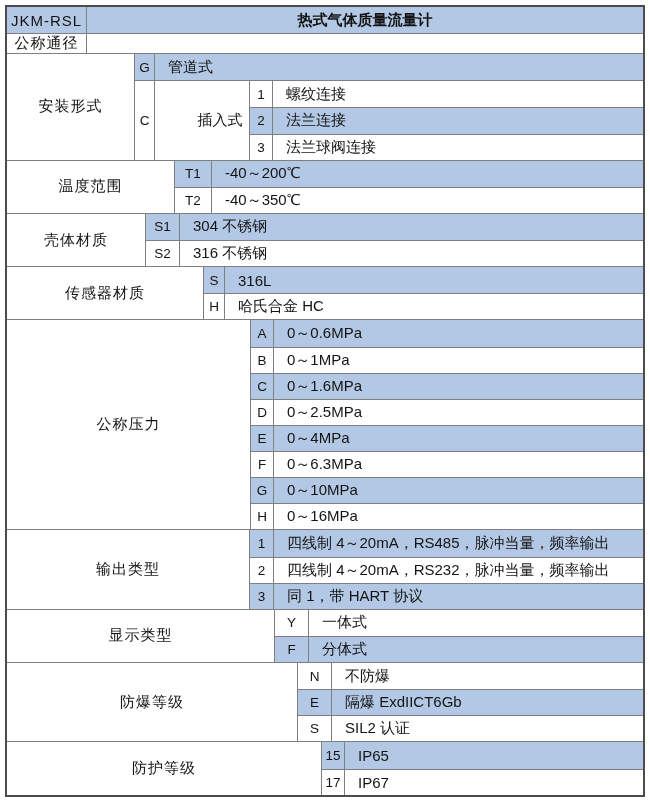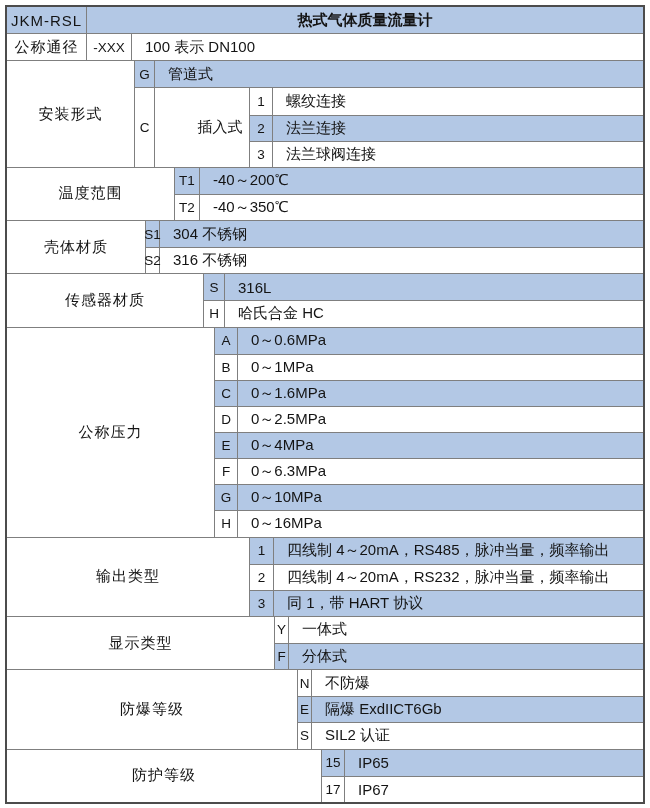--- a/index.html
+++ b/index.html
@@ -20,51 +20,45 @@
   .value { flex: 1; display: flex; align-items: center; padding-left: 13px;
     font-size: 15px; white-space: nowrap; }
   .value.center { justify-content: center; padding-left: 0; font-weight: bold; }
   .subband { display: flex; }
   .subband.bt { border-top: 1px solid #7f7f7f; }
   .sublabel { width: 59px; display: flex; align-items: center; justify-content: center;
     font-size: 15px; border-right: 1px solid #7f7f7f; background: #ffffff; margin-left: 36px; }
   .shade { background: #b3c8e5; }
   
   .lw-80  { width: 80px; }  .lw-128 { width: 128px; } .lw-150 { width: 168px; }
-  .lw-174 { width: 139px; } .lw-197 { width: 197px; } .lw-220 { width: 208px; }
+  .lw-174 { width: 139px; } .lw-197 { width: 197px; } .lw-220 { width: 244px; }
   .lw-243 { width: 243px; } .lw-268 { width: 268px; } .lw-291 { width: 291px; }
   .lw-315 { width: 315px; text-align: center; }
   
   .cw-45 { width: 45px; } .cw-20 { width: 20px; } .cw-21 { width: 21px; }
-  .cw-22 { width: 14px; } .cw-23 { width: 23px; } .cw-24 { width: 24px; }
-  .cw-25 { width: 25px; }
+  .cw-22 { width: 34px; } .cw-23 { width: 23px; } .cw-24 { width: 24px; }
+  .cw-25 { width: 37px; }
 </style>
 </head>
 <body>
 
 <div class="page">
   <div class="spec-table">
 
     <div class="section">
       <div class="label lw-80 shade">JKM-RSL</div>
       <div class="rows">
         <div class="row shade">
           <div class="value center">热式气体质量流量计</div>
         </div>
       </div>
     </div>
 
     <div class="section bt">
       <div class="label lw-80">公称通径</div>
-      <div class="rows">
-        <div class="row">
-          <div class="code cw-45">-XXX</div>
-          <div class="value">100 表示 DN100</div>
-        </div>
-      </div>
     </div>
 
     <div class="section bt">
       <div class="label lw-128">安装形式</div>
       <div class="rows">
         <div class="row shade">
           <div class="code cw-20">G</div>
           <div class="value">管道式</div>
         </div>
         <div class="subband bt">

